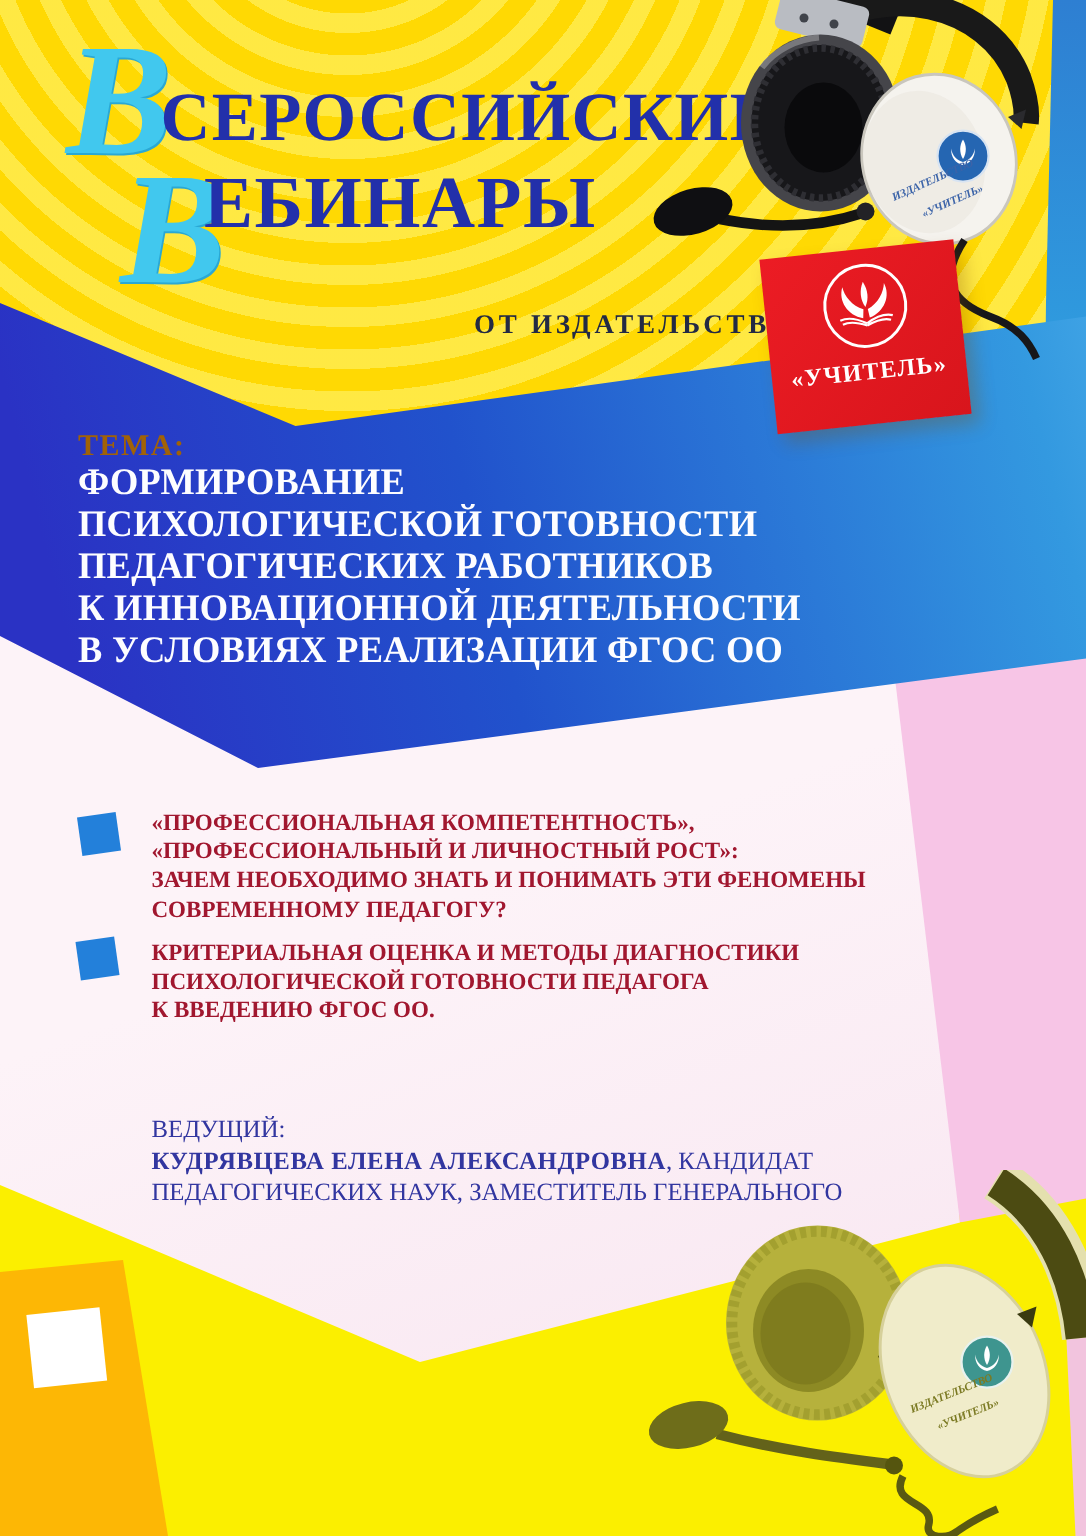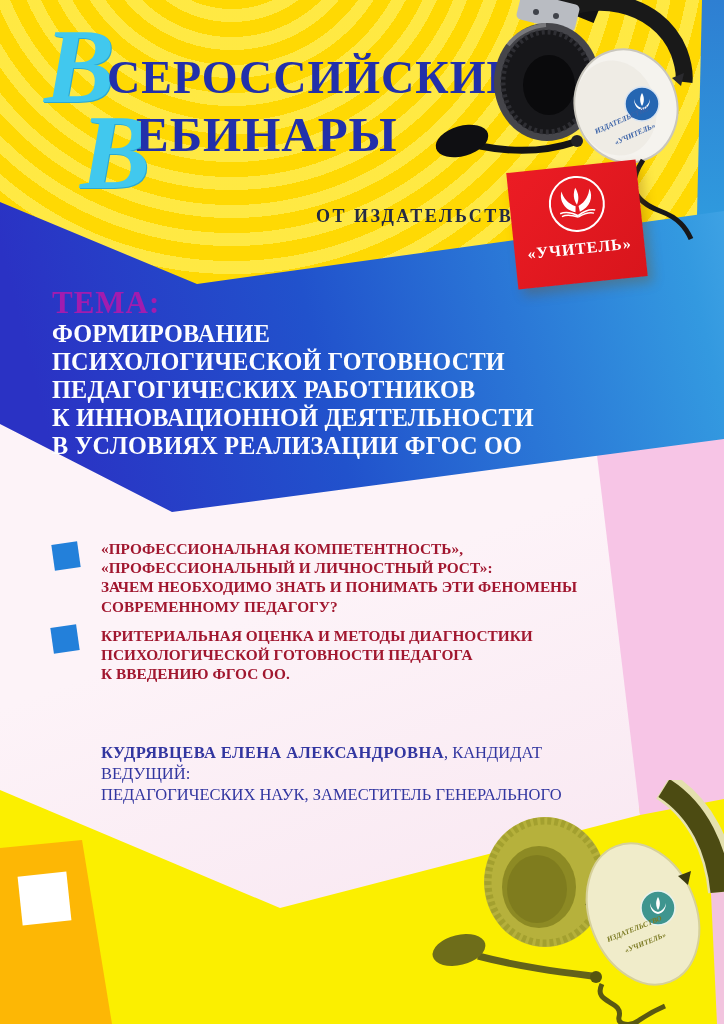--- a/index.html
+++ b/index.html
@@ -65,21 +65,21 @@
   }
   .word1{left:107px;top:55px;font-size:46px;line-height:1;}
   .word2{left:136px;top:110px;font-size:49px;line-height:1;}
   .tagline{
     position:absolute;left:316px;top:206px;font-size:18px;letter-spacing:2.5px;
     color:#232a44;font-weight:bold;
   }
   
   .topic{position:absolute;left:52px;top:286px;}
   .topic-label{
-    color:#a21caf;font-size:31px;font-weight:bold;letter-spacing:1px;line-height:1.1;
+    color:#a16207;font-size:20px;font-weight:bold;letter-spacing:1px;line-height:1.1;
   }
   .topic-line{
     color:#fdfdff;font-size:25px;font-weight:bold;line-height:28px;
     letter-spacing:.2px;transform-origin:left;transform:scaleX(.97);
     white-space:nowrap;
   }
   
   .bullet-marker{
     position:absolute;width:26px;height:26px;background:#2380da;
     transform:rotate(-8deg);
@@ -199,22 +199,22 @@
     <div>СОВРЕМЕННОМУ ПЕДАГОГУ?</div>
   </div>
   <div class="bullet-marker bm2"></div>
   <div class="bullet-text bt2">
     <div>КРИТЕРИАЛЬНАЯ ОЦЕНКА И МЕТОДЫ ДИАГНОСТИКИ</div>
     <div>ПСИХОЛОГИЧЕСКОЙ ГОТОВНОСТИ ПЕДАГОГА</div>
     <div>К ВВЕДЕНИЮ ФГОС ОО.</div>
   </div>
 
   <div class="presenter">
+    <div>ВЕДУЩИЙ:</div>
     <div><span class="name">КУДРЯВЦЕВА ЕЛЕНА АЛЕКСАНДРОВНА</span><span>, КАНДИДАТ</span></div>
-    <div>ВЕДУЩИЙ:</div>
     <div>ПЕДАГОГИЧЕСКИХ НАУК, ЗАМЕСТИТЕЛЬ ГЕНЕРАЛЬНОГО</div>
   </div>
 
   <svg class="hp-bottom" width="304" height="244" viewBox="0 0 304 244">
     <path d="M244 6 C280 28 299 68 303 112" stroke="#e4e0ae" stroke-width="30" fill="none"></path>
     <path d="M244 8 C279 30 297 70 301 112" stroke="#4c4b12" stroke-width="21" fill="none"></path>
     <g>
       <ellipse cx="125" cy="102" rx="61" ry="65" fill="#b6b13c"></ellipse>
       <ellipse cx="125" cy="102" rx="57" ry="61" fill="none" stroke="#a3a02f" stroke-width="7" stroke-dasharray="4 3"></ellipse>
       <ellipse cx="119" cy="107" rx="37" ry="41" fill="#8d8a24"></ellipse>

